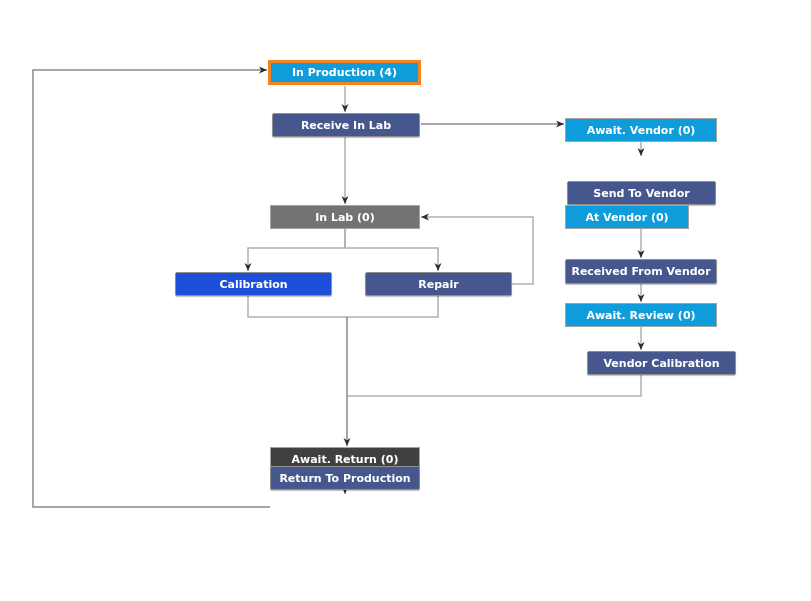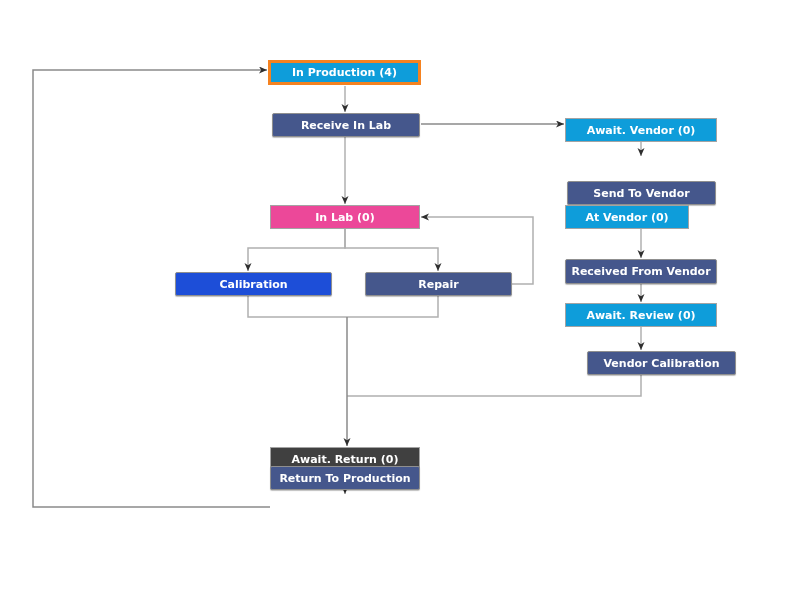--- a/index.html
+++ b/index.html
@@ -65,19 +65,19 @@
     </svg>
   <div id="nodes-layer">
       <div class="node state selected" style="left: 268px; top: 60px; width: 153px; height: 25px; color: rgb(255, 255, 255); background: rgb(14, 157, 218); border-color: rgb(245, 130, 32);">In Production (4)</div>
       <div class="node action" style="left: 272px; top: 113px; width: 148px; height: 24px; color: rgb(255, 255, 255); background: rgb(69, 87, 140); border-color: rgb(143, 143, 143);">Receive In Lab</div>
       <div class="node state" style="left: 565px; top: 118px; width: 152px; height: 24px; color: rgb(255, 255, 255); background: rgb(14, 157, 218); border-color: rgb(163, 163, 163);">Await. Vendor (0)</div>
       <div class="node action" style="left: 567px; top: 157px; width: 149px; height: 24px; color: rgb(255, 255, 255); background: rgb(69, 87, 140); border-color: rgb(143, 143, 143); margin-top: 24px;">Send To Vendor</div>
       <div class="node state" style="left: 565px; top: 205px; width: 124px; height: 24px; color: rgb(255, 255, 255); background: rgb(14, 157, 218); border-color: rgb(163, 163, 163);">At Vendor (0)</div>
       <div class="node action" style="left: 565px; top: 259px; width: 152px; height: 25px; color: rgb(255, 255, 255); background: rgb(69, 87, 140); border-color: rgb(143, 143, 143);">Received From Vendor</div>
       <div class="node state" style="left: 565px; top: 303px; width: 152px; height: 24px; color: rgb(255, 255, 255); background: rgb(14, 157, 218); border-color: rgb(163, 163, 163); text-align: right;">Await. Review (0)</div>
       <div class="node action" style="left: 567px; top: 351px; width: 149px; height: 24px; color: rgb(255, 255, 255); background: rgb(69, 87, 140); border-color: rgb(143, 143, 143); margin-left: 20px;">Vendor Calibration</div>
-      <div class="node state" style="left: 270px; top: 205px; width: 150px; height: 24px; color: rgb(255, 255, 255); background: #ec4899; border-color: rgb(163, 163, 163);">In Lab (0)</div>
+      <div class="node state" style="left: 270px; top: 205px; width: 150px; height: 24px; color: rgb(255, 255, 255); background: #737373; border-color: rgb(163, 163, 163);">In Lab (0)</div>
       <div class="node action" style="left: 175px; top: 272px; width: 157px; height: 24px; color: rgb(255, 255, 255); background: #1d4ed8; border-color: rgb(143, 143, 143);">Calibration</div>
       <div class="node action" style="left: 365px; top: 272px; width: 147px; height: 24px; color: rgb(255, 255, 255); background: rgb(69, 87, 140); border-color: rgb(143, 143, 143);">Repair</div>
       <div class="node state" style="left: 270px; top: 447px; width: 150px; height: 24px; color: rgb(255, 255, 255); background: #404040; border-color: rgb(163, 163, 163);">Await. Return (0)</div>
       <div class="node action" style="left: 270px; top: 466px; width: 150px; height: 24px; color: rgb(255, 255, 255); background: rgb(69, 87, 140); border-color: rgb(143, 143, 143);">Return To Production</div>
     </div>
 </div>
 
 </body></html>

